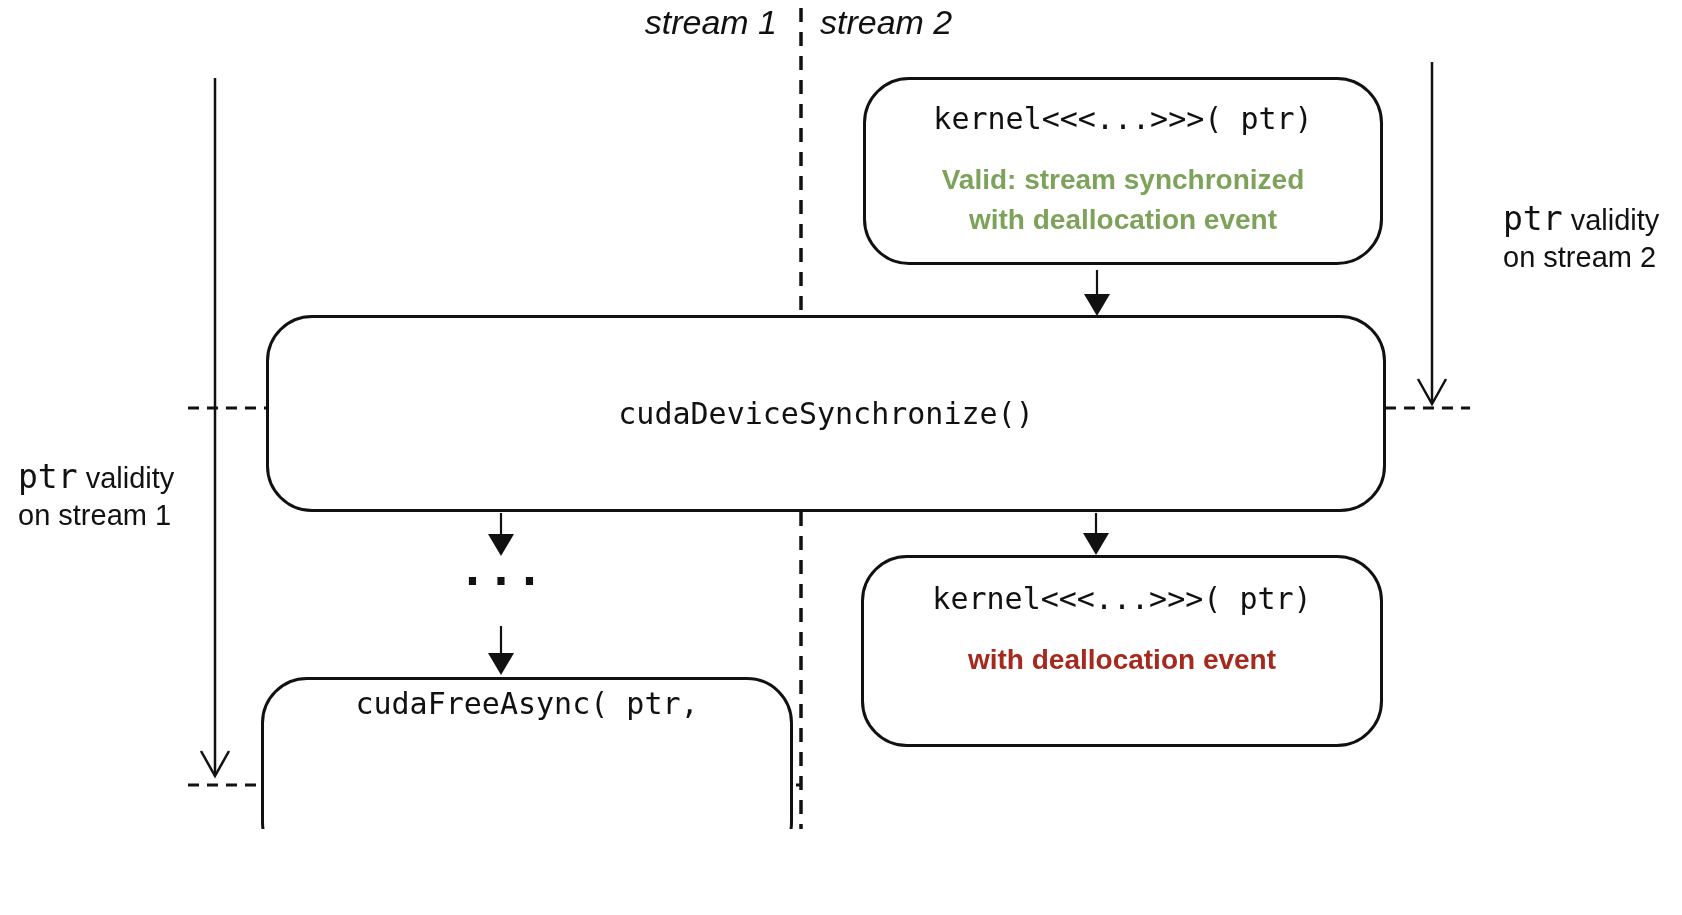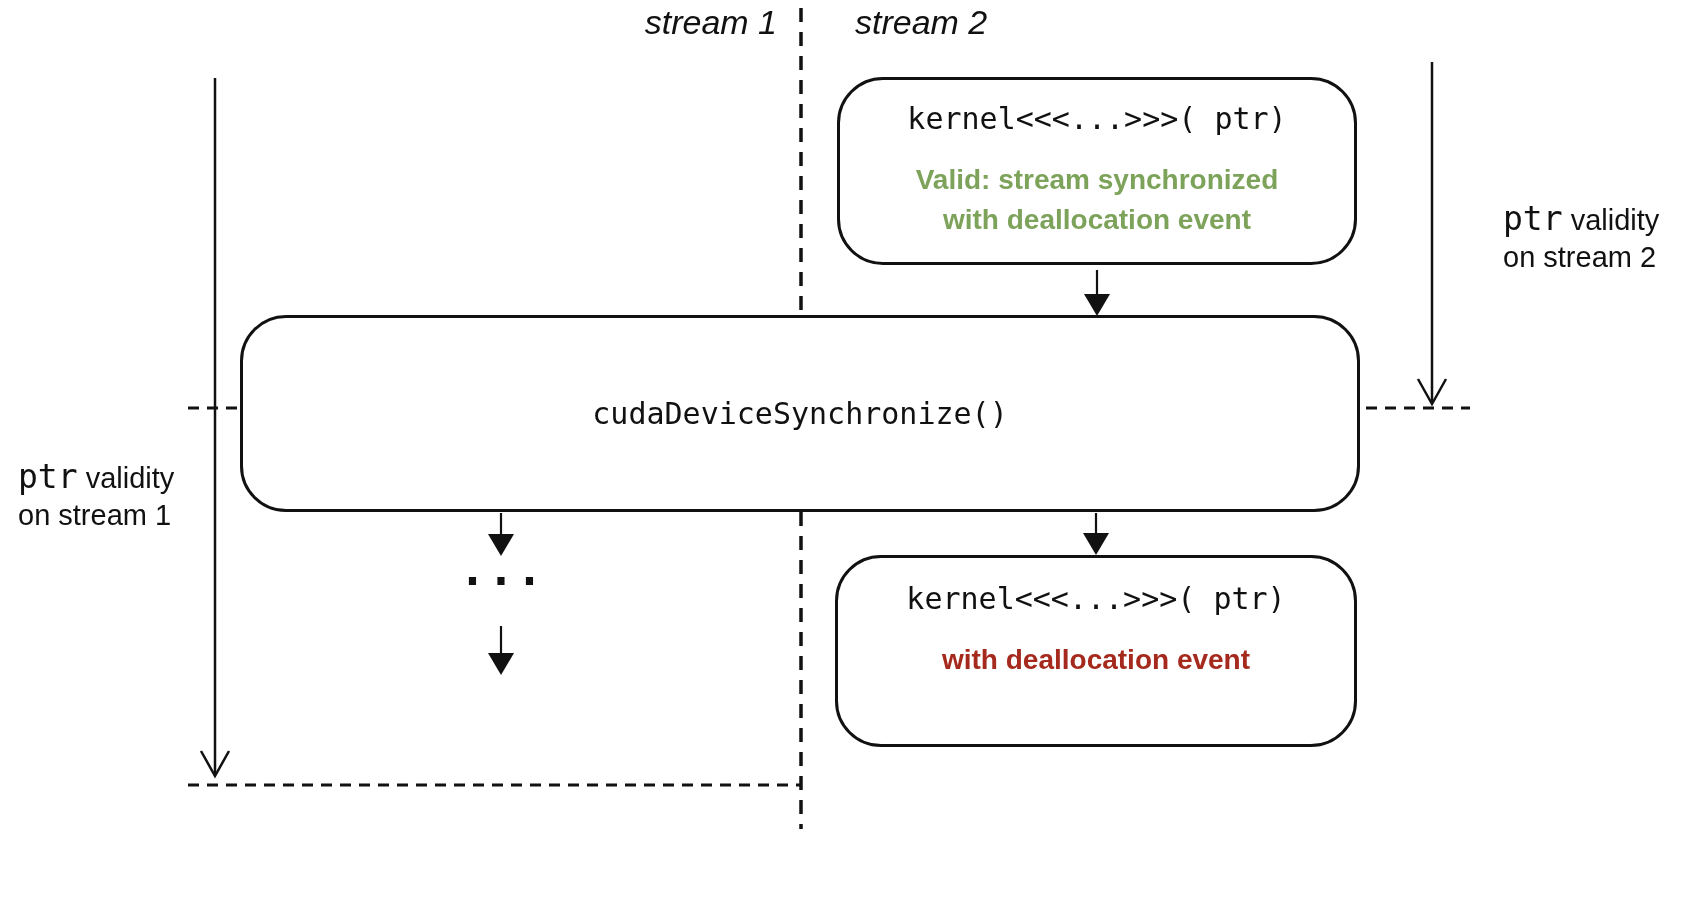--- a/index.html
+++ b/index.html
@@ -21,20 +21,21 @@
     position: absolute;
     box-sizing: border-box;
     background: #ffffff;
     border: 3px solid #111;
     border-radius: 46px;
     display: flex;
     flex-direction: column;
     align-items: center;
     z-index: 1;
     text-align: center;
+    margin-left: 26px;
   }
   .code {
     font-family: "DejaVu Sans Mono", monospace;
     font-size: 30px;
     line-height: 38px;
     color: #111;
     white-space: pre;
   }
   .note {
     font-weight: bold;
@@ -118,41 +119,47 @@
       <polygon points="501,556 488,534 514,534" fill="#111"></polygon>
     </g>
 
     <g>
       <line x1="501" y1="626" x2="501" y2="655" stroke="#111" stroke-width="2.2"></line>
       <polygon points="501,675 488,653 514,653" fill="#111"></polygon>
     </g>
   </svg>
 
   <div class="stream-label" style="right:905px;">stream 1</div>
-  <div class="stream-label" style="left:820px;margin-left:35px;">stream 2</div>
+  <div class="stream-label" style="left:820px;">stream 2</div>
 
   <div class="box" style="left:837px; top:77px; width:520px; height:188px; padding-top:20px;">
     <div class="code">kernel&lt;&lt;&lt;...&gt;&gt;&gt;( ptr)</div>
     <div class="note valid">
       <div>Valid: stream synchronized</div>
       <div>with deallocation event</div>
     </div>
   </div>
 
   <div class="box" style="left:240px; top:315px; width:1120px; height:197px; justify-content:center;">
     <div class="code">cudaDeviceSynchronize()</div>
   </div>
 
   <div class="box" style="left:835px; top:555px; width:522px; height:192px; padding-top:22px;">
     <div class="code">kernel&lt;&lt;&lt;...&gt;&gt;&gt;( ptr)</div>
     <div class="note invalid">
       <div>with deallocation event</div>
     </div>
   </div>
 
+  <div class="box" style="left:235px; top:677px; width:532px; height:191px; justify-content:center;">
+    <div class="code" style="line-height:46px;">
+      <div>cudaFreeAsync( ptr,</div>
+      <div>stream1)</div>
+    </div>
+  </div>
 
   <div id="ellipsis">...</div>
 
   <div class="validity-label" style="left:18px; top:458px;">
     <div><span class="mono">ptr</span> <span>validity</span></div>
     <div>on stream 1</div>
   </div>
 
   <div class="validity-label" style="left:1503px; top:200px;">
     <div><span class="mono">ptr</span> <span>validity</span></div>

